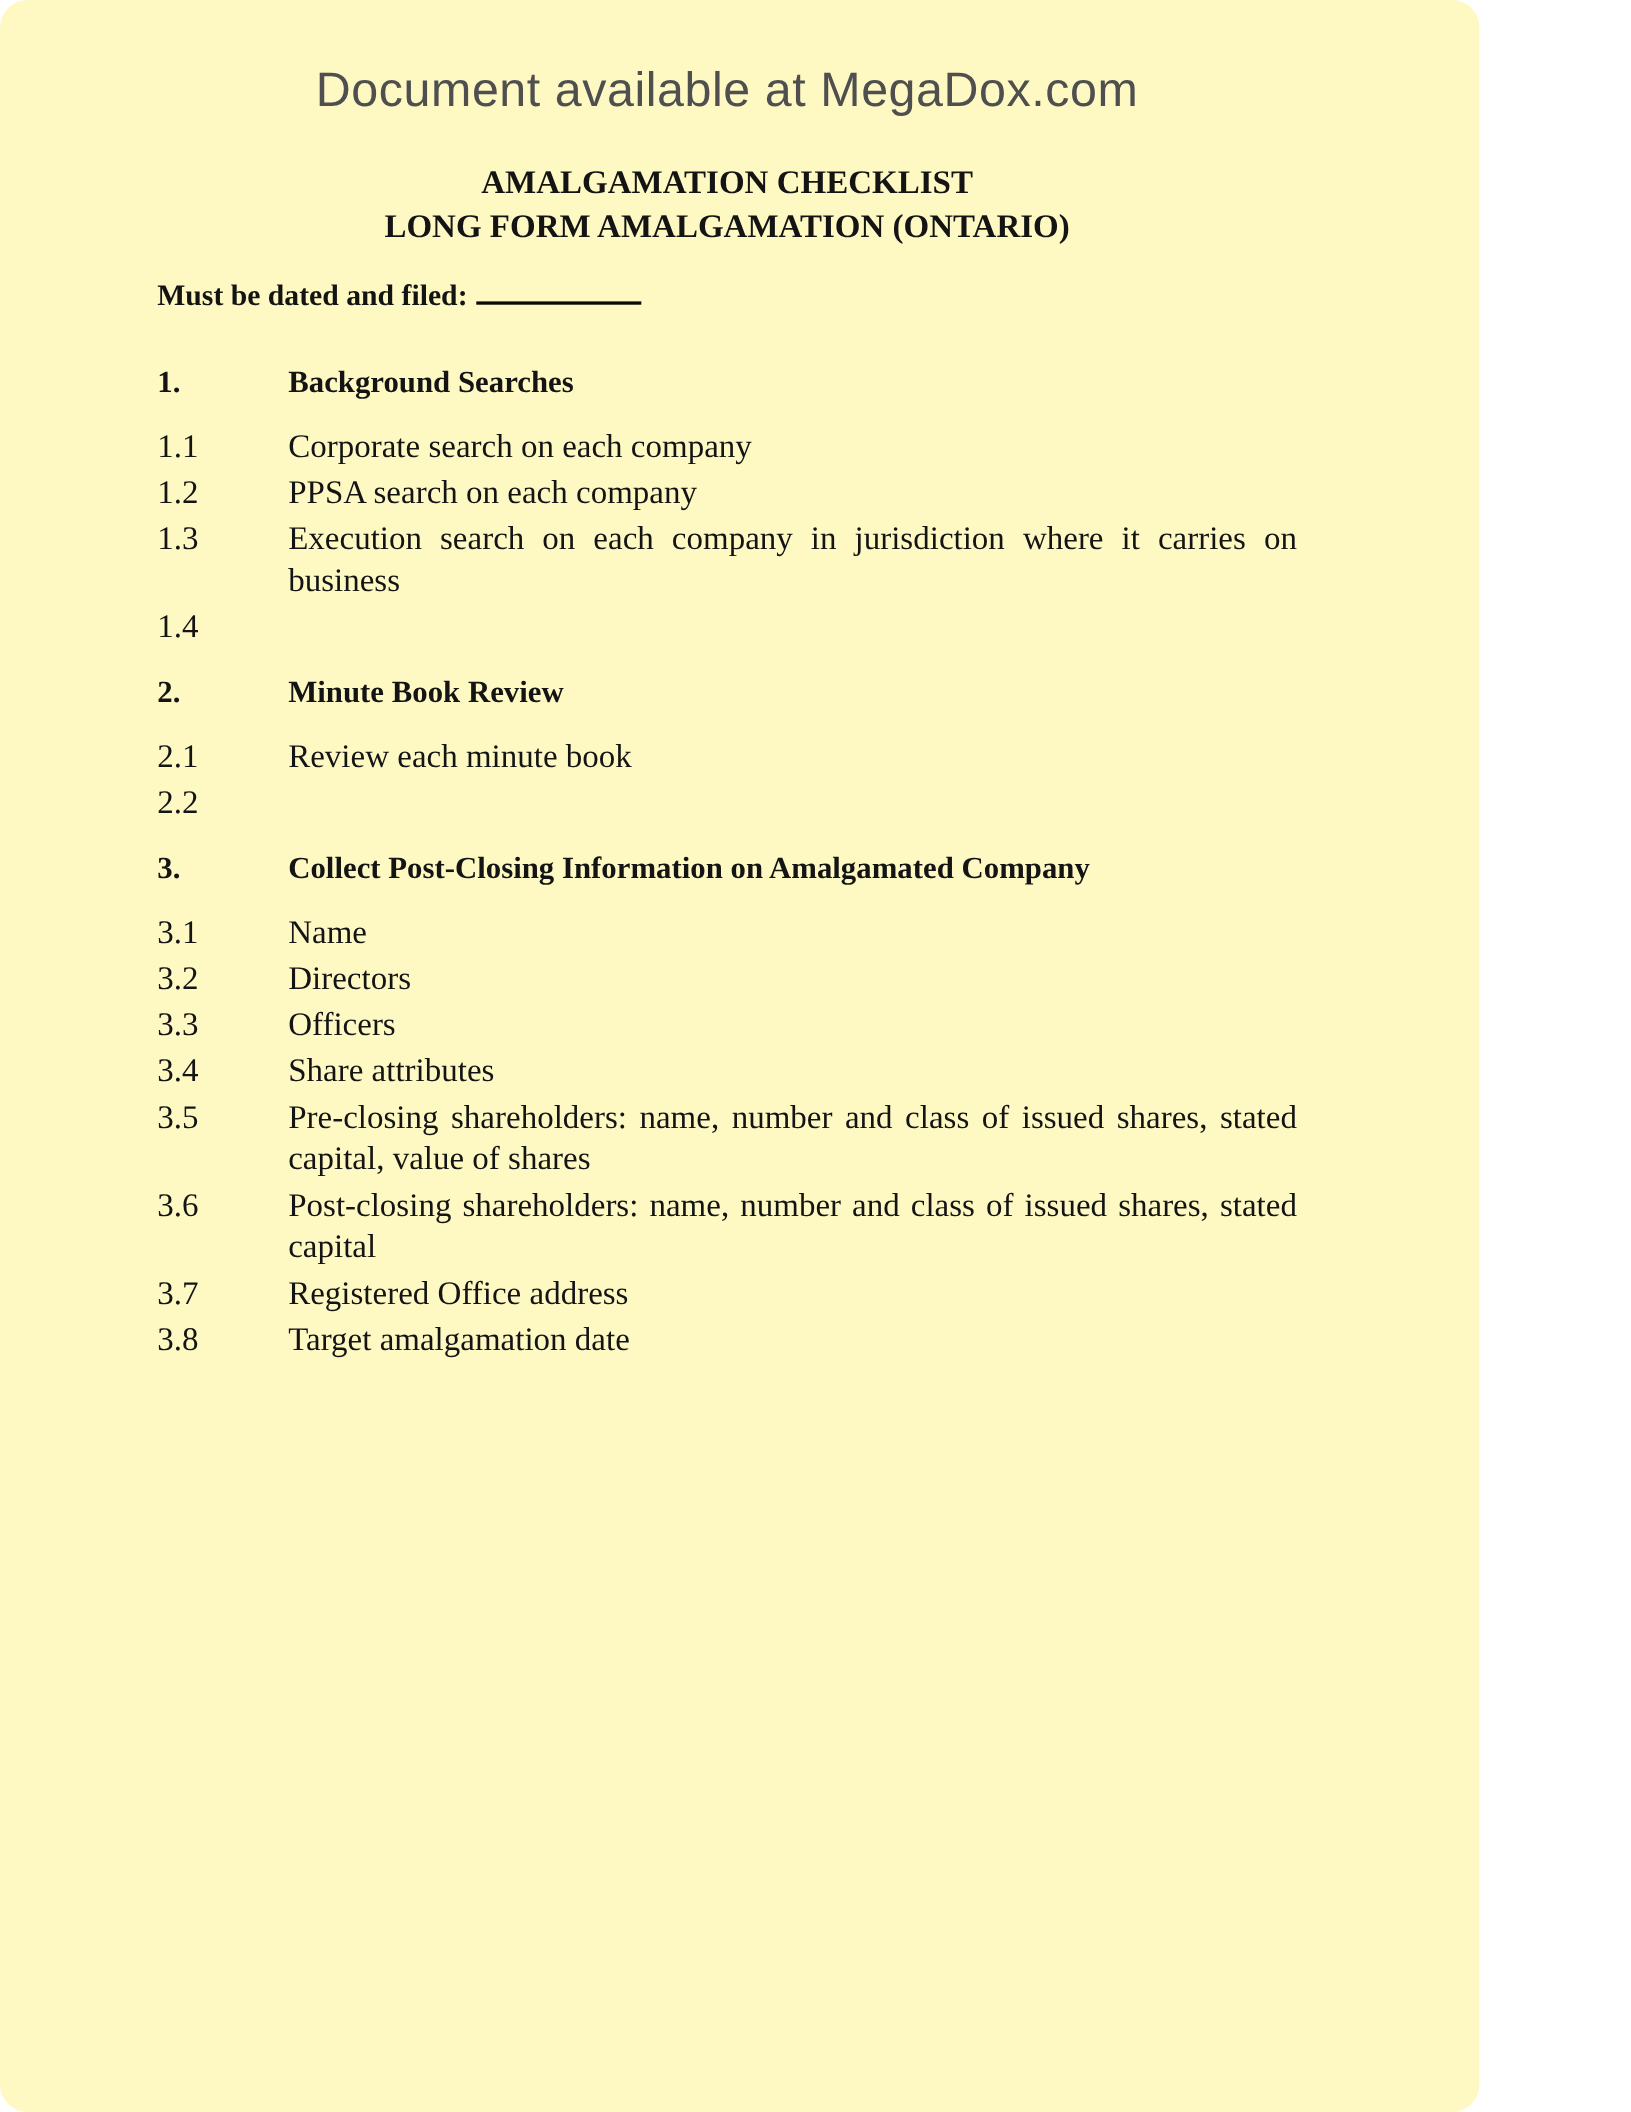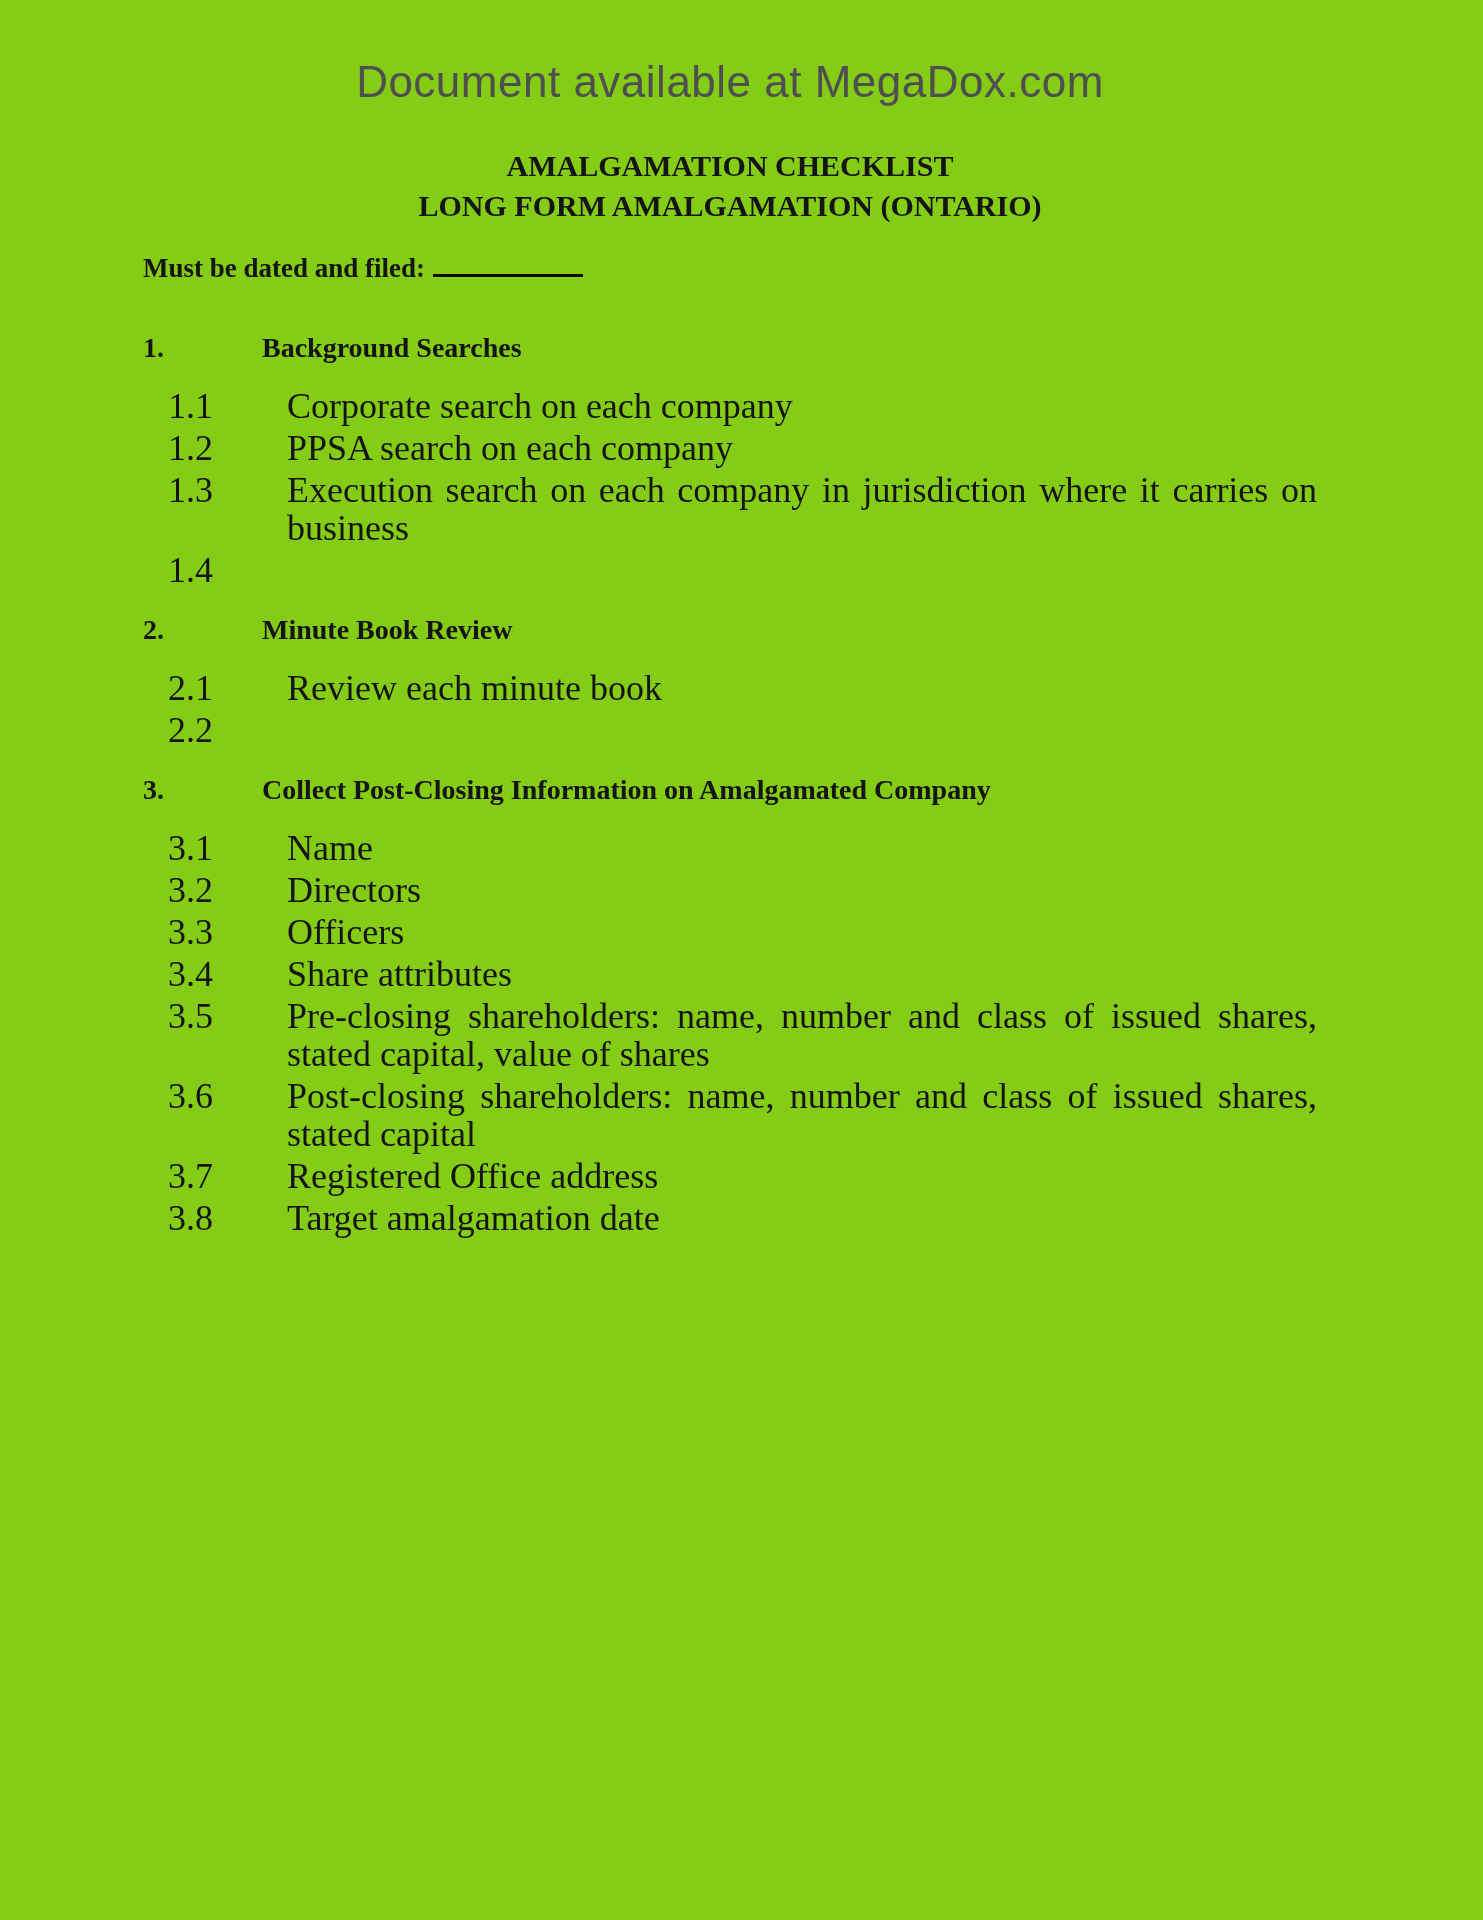--- a/index.html
+++ b/index.html
@@ -2,27 +2,28 @@
 <html><head>
 <meta charset="utf-8">
 <style>
   html, body {
     margin: 0;
     padding: 0;
     background: #ffffff;
   }
   .page {
     position: relative;
-    width: 1483px;
+    width: 1345px;
     height: 1920px;
-    background: #84cc16;
+    background: #fef9c3;
     color: #141414;
     font-family: "Liberation Serif", serif;
     overflow: hidden;
     box-sizing: border-box;
+    border-radius: 25px;
   }
   .content {
     padding: 0 166px 0 143px;
   }
   .watermark {
     margin-top: 58px;
     text-align: center;
     font-family: "Liberation Sans", sans-serif;
     font-size: 44px;
     line-height: 48px;
@@ -67,24 +68,23 @@
     font-size: 28px;
     line-height: 38px;
   }
   .section-heading.first {
     margin-top: 43px;
   }
   .section-heading.subsequent {
     margin-top: 22px;
   }
   .item {
-    font-size: 36px;
+    font-size: 30px;
     line-height: 38px;
     margin-bottom: 4px;
-    margin-left: 25px;
   }
   .item-text {
     flex: 1 1 auto;
     text-align: justify;
   }
   .footer-note {
     margin-top: 75px;
     font-weight: bold;
     font-size: 29px;
     line-height: 38px;

